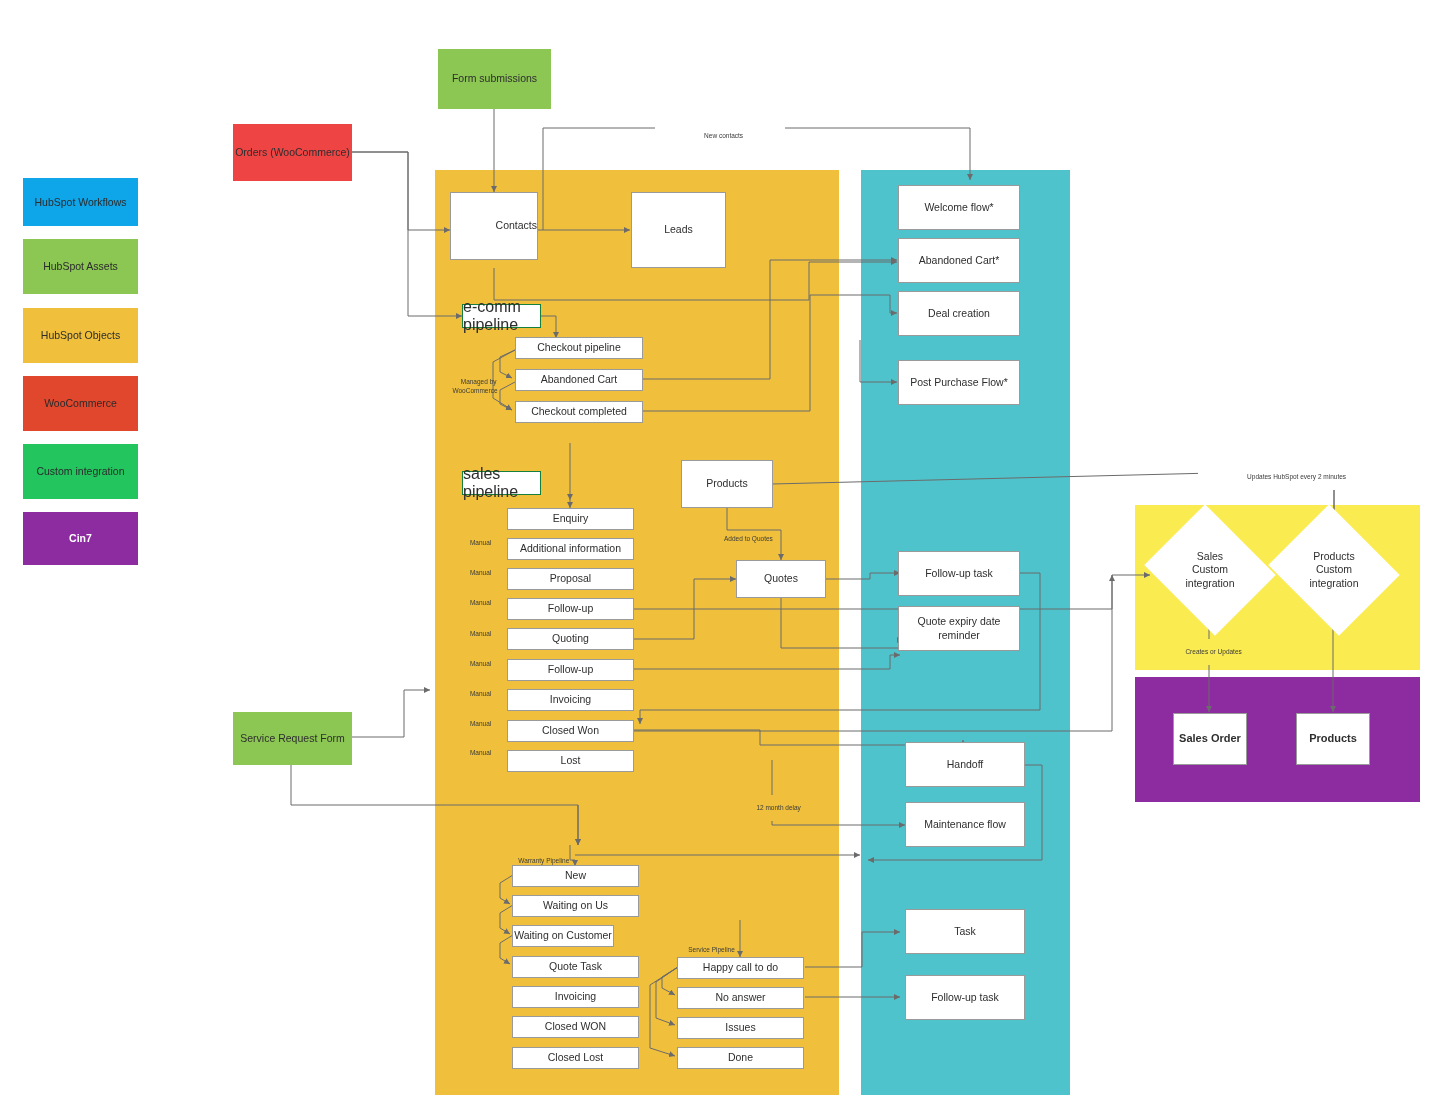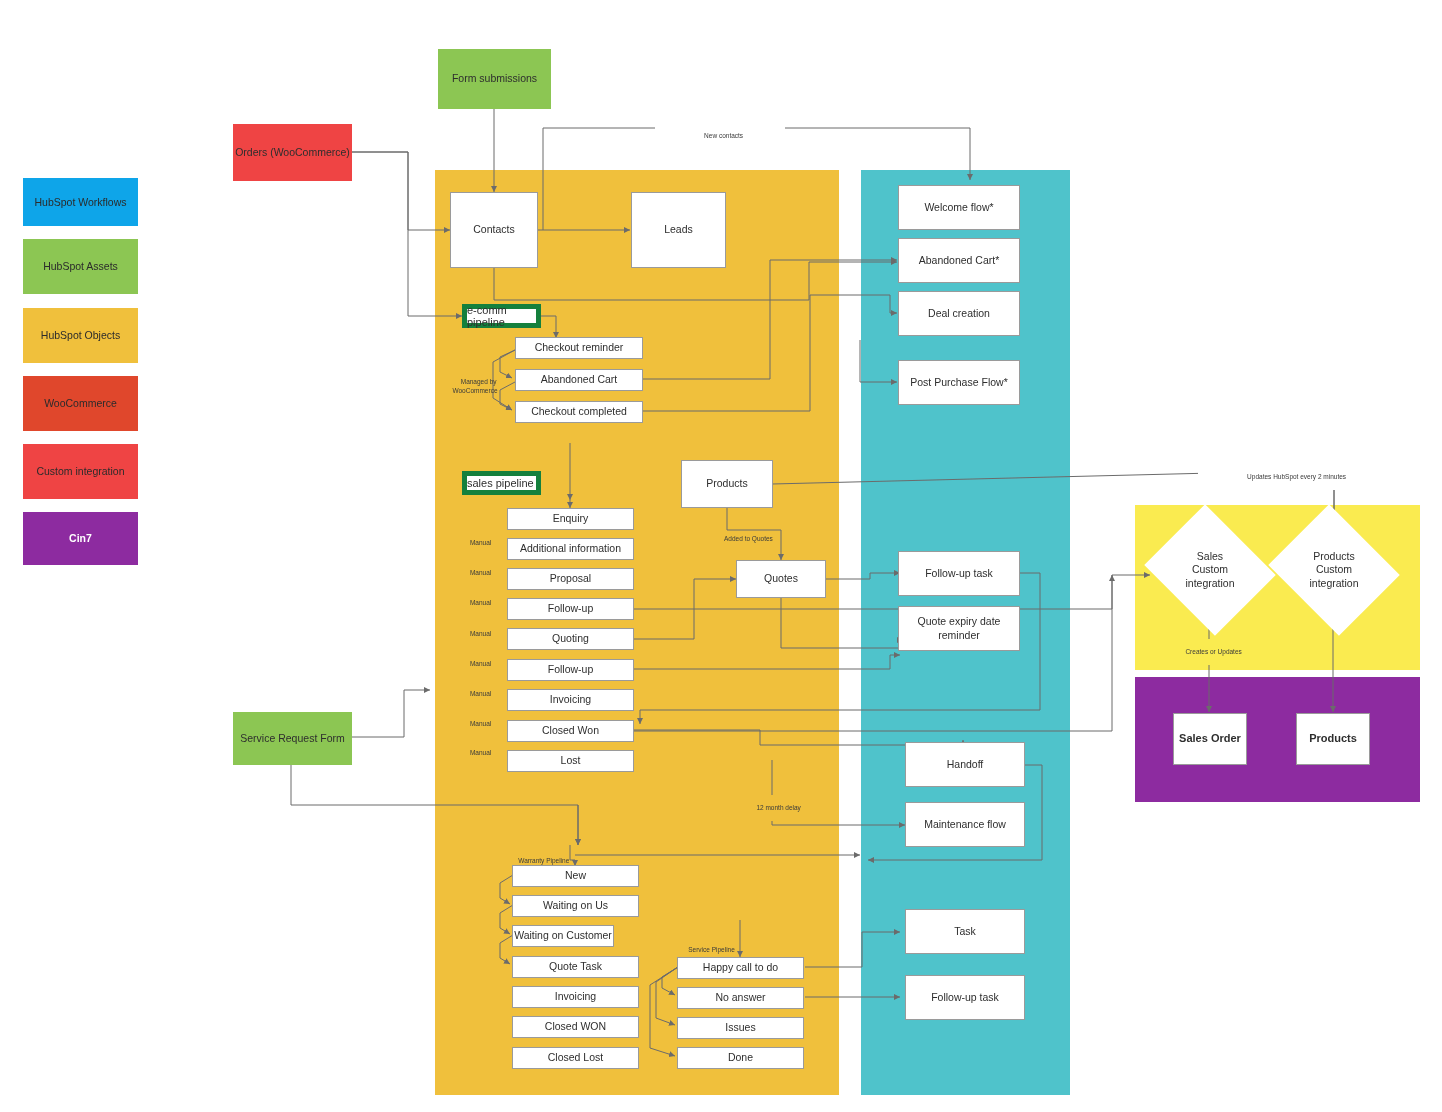--- a/index.html
+++ b/index.html
@@ -6,22 +6,22 @@
   body{font-family:"Liberation Sans","DejaVu Sans",sans-serif;}
   #canvas{position:relative;width:1442px;height:1112px;overflow:hidden;background:#fff;}
   .panel{position:absolute;}
   .legend-box{position:absolute;display:flex;align-items:center;justify-content:center;text-align:center;
     font-size:10.5px;color:#2b2b2b;line-height:1.2;}
   .legend-box.dark{color:#ffffff;font-weight:bold;}
   .node{position:absolute;background:#ffffff;border:1px solid #9a9a9a;display:flex;align-items:center;
     justify-content:center;text-align:center;font-size:10.5px;color:#2e2e2e;line-height:1.25;box-sizing:border-box;}
   .node.src{border:none;}
   .node.bold{font-weight:bold;font-size:11px;}
-  .pipe-label{position:absolute;background:#ffffff;border:5px solid #15803d;display:flex;align-items:center;
-    font-size:11px;color:#2e2e2e;box-sizing:border-box;}
+  .pipe-label{position:absolute;background:#ffffff;border:1px solid #15803d;display:flex;align-items:center;
+    font-size:16px;color:#2e2e2e;box-sizing:border-box;}
   .tiny{position:absolute;font-size:6.5px;color:#3a3a3a;line-height:1.35;text-align:center;white-space:pre;}
   .tiny.left{text-align:left;}
   .diamond{position:absolute;display:flex;align-items:center;justify-content:center;text-align:center;
     font-size:10.5px;color:#2e2e2e;line-height:1.3;}
   .diamond .dshape{position:absolute;inset:0;background:#ffffff;transform:rotate(45deg);}
   .diamond .dtxt{position:relative;z-index:2;}
   svg.edges{position:absolute;left:0;top:0;width:1442px;height:1112px;pointer-events:none;}
 </style>
 </head>
 <body>
@@ -128,49 +128,49 @@
   </div>
   <div class="legend-box" style="left:23px;top:239px;width:115px;height:55px;background:#8CC653;">
     <span>HubSpot Assets</span>
   </div>
   <div class="legend-box" style="left:23px;top:308px;width:115px;height:55px;background:#F0C03C;">
     <span>HubSpot Objects</span>
   </div>
   <div class="legend-box" style="left:23px;top:376px;width:115px;height:55px;background:#E0472C;">
     <span>WooCommerce</span>
   </div>
-  <div class="legend-box" style="left:23px;top:444px;width:115px;height:55px;background:#ef4444;">
+  <div class="legend-box" style="left:23px;top:444px;width:115px;height:55px;background:#22c55e;">
     <span>Custom integration</span>
   </div>
   <div class="legend-box dark" style="left:23px;top:512px;width:115px;height:53px;background:#8D2BA0;">
     <span>Cin7</span>
   </div>
 
   <div class="node src" style="left:438px;top:49px;width:113px;height:60px;background:#8CC653;">
     <span>Form submissions</span>
   </div>
   <div class="node src" style="left:233px;top:124px;width:119px;height:57px;background:#ef4444;">
     <span>Orders (WooCommerce)</span>
   </div>
   <div class="node src" style="left:233px;top:712px;width:119px;height:53px;background:#8CC653;">
     <span>Service Request Form</span>
   </div>
 
-  <div class="node" style="left:450px;top:192px;width:88px;height:76px;">
+  <div class="node" style="left:450px;top:192px;width:88px;height:68px;justify-content:flex-end;">
     <span>Contacts</span>
   </div>
   <div class="node" style="left:631px;top:192px;width:95px;height:76px;">
     <span>Leads</span>
   </div>
 
   <div class="pipe-label" style="left:462px;top:304px;width:79px;height:24px;">
     <span>e-comm pipeline</span>
   </div>
   <div class="node" style="left:515px;top:337px;width:128px;height:22px;">
-    <span>Checkout reminder</span>
+    <span>Checkout pipeline</span>
   </div>
   <div class="node" style="left:515px;top:369px;width:128px;height:22px;">
     <span>Abandoned Cart</span>
   </div>
   <div class="node" style="left:515px;top:401px;width:128px;height:22px;">
     <span>Checkout completed</span>
   </div>
   <div class="tiny" style="left:443px;top:369px;width:64px;">
     <span>Managed by
 WooCommerce</span>

